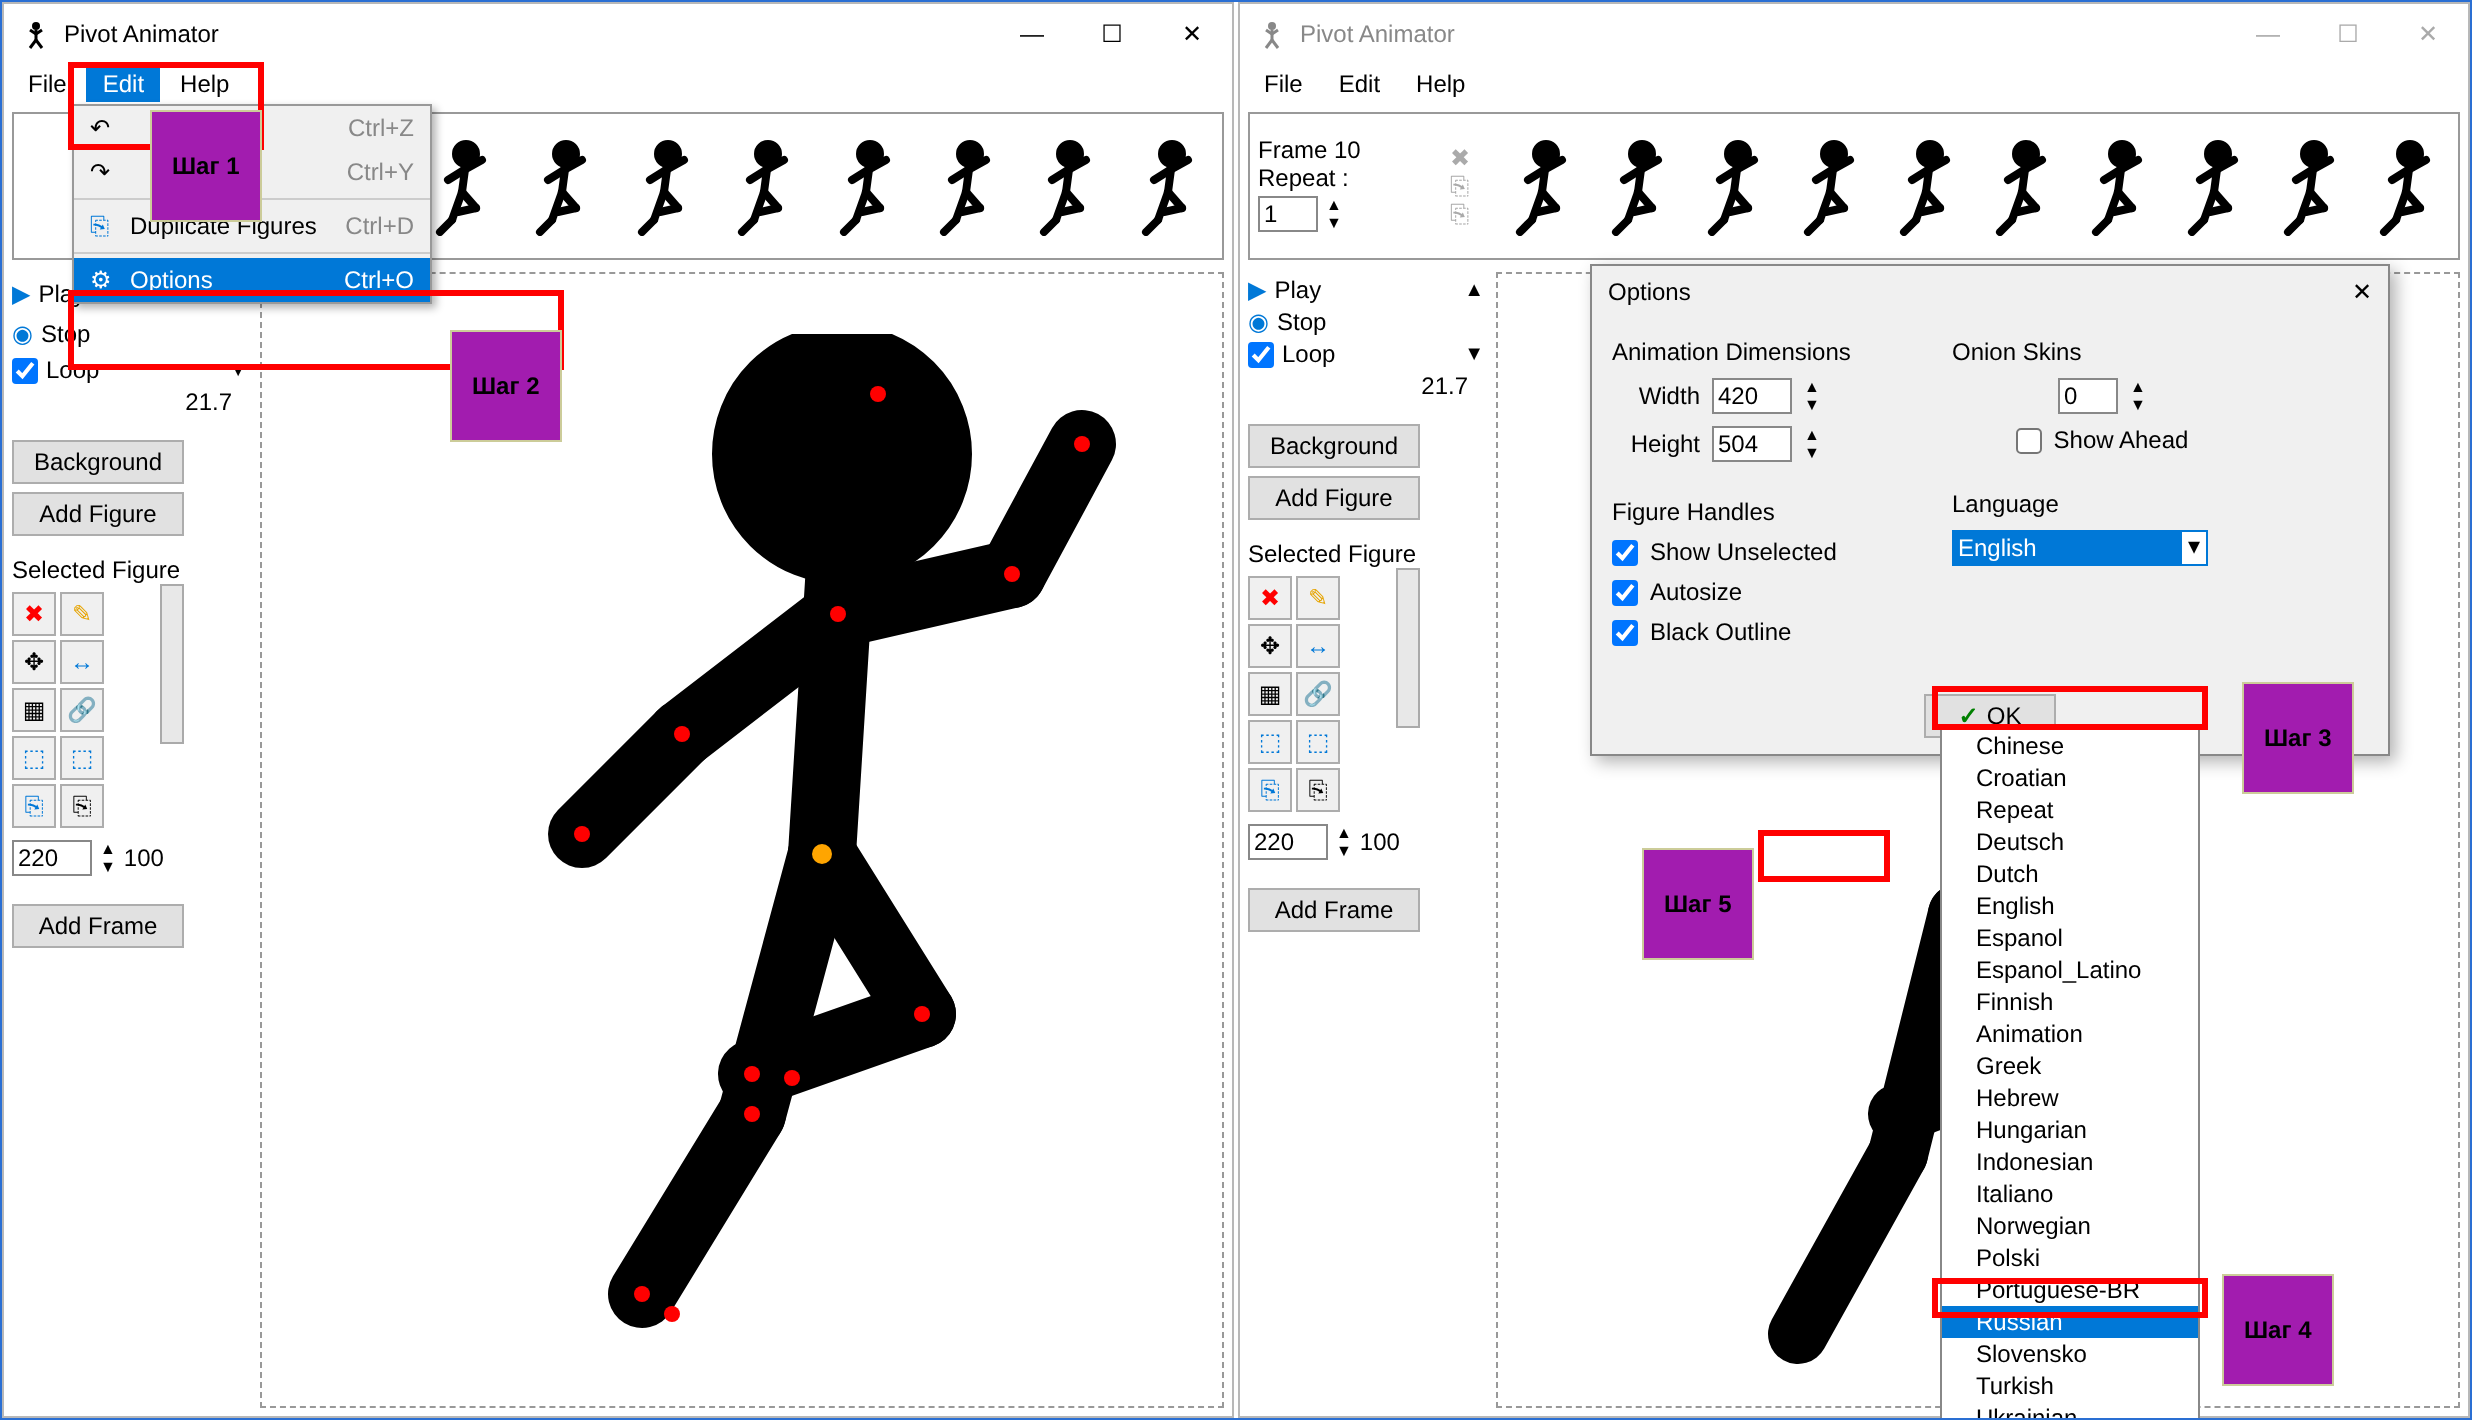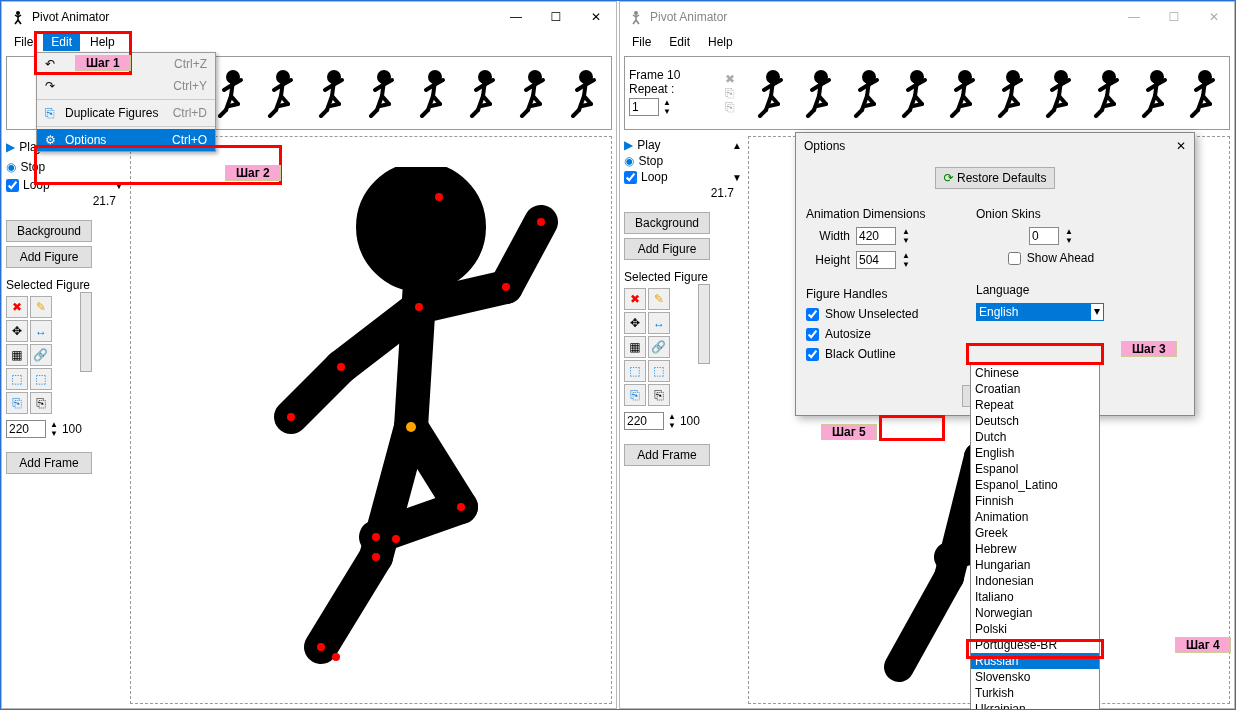--- a/index.html
+++ b/index.html
@@ -21,32 +21,32 @@
 .btn, .sbtn { border: 1px solid #adadad; background: #e1e1e1; padding: 3px 8px; margin: 2px 0; display: inline-block; cursor: pointer; }
 .ctrl-row { display: flex; align-items: center; gap: 4px; margin: 2px 0; }
 .canvas { position: absolute; left: 128px; top: 134px; right: 4px; bottom: 4px; border: 1px dashed #999; background: #fff; }
 .dropdown { position: absolute; background: #f0f0f0; border: 1px solid #999; box-shadow: 2px 2px 4px rgba(0,0,0,0.3); }
 .dropdown .ditem { display: flex; padding: 4px 8px; align-items: center; gap: 6px; }
 .dropdown .ditem.sep { border-top: 1px solid #ccc; height: 1px; padding: 0; margin: 2px 0; }
 .dropdown .ditem.hl { background: #0078d7; color: #fff; }
 .dropdown .sc { margin-left: auto; color: #888; }
 .dropdown .ditem.hl .sc { color: #fff; }
 .redbox { border: 3px solid red; position: absolute; pointer-events: none; }
-.callout { background: #f9a8d4; border: 1px solid #cc9; padding: 0 10px; font-weight: bold; position: absolute; }
+.callout { background: #a21caf; border: 1px solid #cc9; padding: 20px 10px; font-weight: bold; position: absolute; }
 .toolgrid { display: grid; grid-template-columns: repeat(3, 22px); gap: 2px; margin: 4px 0; }
 .tgbtn { width: 22px; height: 22px; border: 1px solid #adadad; background: #f0f0f0; display: flex; align-items: center; justify-content: center; font-size: 12px; }
 .slider { width: 12px; height: 80px; background: #e8e8e8; border: 1px solid #aaa; }
 .dialog { position: absolute; background: #f0f0f0; border: 1px solid #888; box-shadow: 3px 3px 8px rgba(0,0,0,0.3); }
 .dialog .dtitle { padding: 6px 8px; display: flex; }
 .dialog .dbody { padding: 10px; display: flex; gap: 20px; flex-wrap: wrap; }
 .dialog .col { width: 150px; }
 .dialog .frow { display: flex; align-items: center; gap: 6px; margin: 6px 0; }
 input[type=text].num { width: 40px; border: 1px solid #888; padding: 1px 2px; }
 .langlist { position: absolute; background: #fff; border: 1px solid #888; width: 130px; max-height: 360px; overflow: hidden; }
-.langlist .litem { padding: 1px 4px; }
+.langlist .litem { padding: 1px 17px; }
 .langlist .litem.hl { background: #0078d7; color: #fff; }
 .okbtn { border: 1px solid #adadad; background: #e1e1e1; padding: 3px 16px; display: inline-flex; align-items: center; gap: 4px; }
 .stick svg { display: block; }
 </style>
 </head>
 <body>
 
 <div class="window" style="left:0;top:0;width:616px;height:708px;">
   <div class="titlebar">
     <svg class="icon" viewBox="0 0 16 16">
@@ -564,23 +564,20 @@
         </g>
       </svg>
     </div>
   </div>
 
   <div class="dialog" style="left:175px;top:130px;width:400px;">
     <div class="dtitle">
         <span>Options</span>
         <span style="margin-left:auto;">✕</span>
       </div>
-    <div style="text-align:center;padding:6px;">
-      <button class="btn"><span style="color:green;">⟳</span> <span>Restore Defaults</span></button>
-    </div>
     <div class="dbody">
       <div class="col">
         <div>Animation Dimensions</div>
         <div class="frow">
             <span style="width:44px;text-align:right;">Width</span> 
             <input type="text" class="num" value="420" style="">
             <span style="font-size:8px;">▲<br>▼</span>
           </div>
         <div class="frow">
             <span style="width:44px;text-align:right;">Height</span> 
@@ -656,15 +653,15 @@
     </div>
 </div>
 
 <div class="redbox" style="left:33px;top:30px;width:98px;height:44px;"></div>
 <div class="callout" style="left:74px;top:54px;">Шаг 1</div>
 <div class="redbox" style="left:33px;top:144px;width:248px;height:40px;"></div>
 <div class="callout" style="left:224px;top:164px;">Шаг 2</div>
 <div class="redbox" style="left:965px;top:342px;width:138px;height:22px;"></div>
 <div class="callout" style="left:1110px;top:340px;margin-left:10px;">Шаг 3</div>
 <div class="redbox" style="left:965px;top:638px;width:138px;height:20px;"></div>
-<div class="callout" style="left:1174px;top:636px;">Шаг 4</div>
+<div class="callout" style="left:1110px;top:636px;">Шаг 4</div>
 <div class="redbox" style="left:878px;top:414px;width:66px;height:26px;"></div>
 <div class="callout" style="left:820px;top:423px;">Шаг 5</div>
 
 </body></html>

